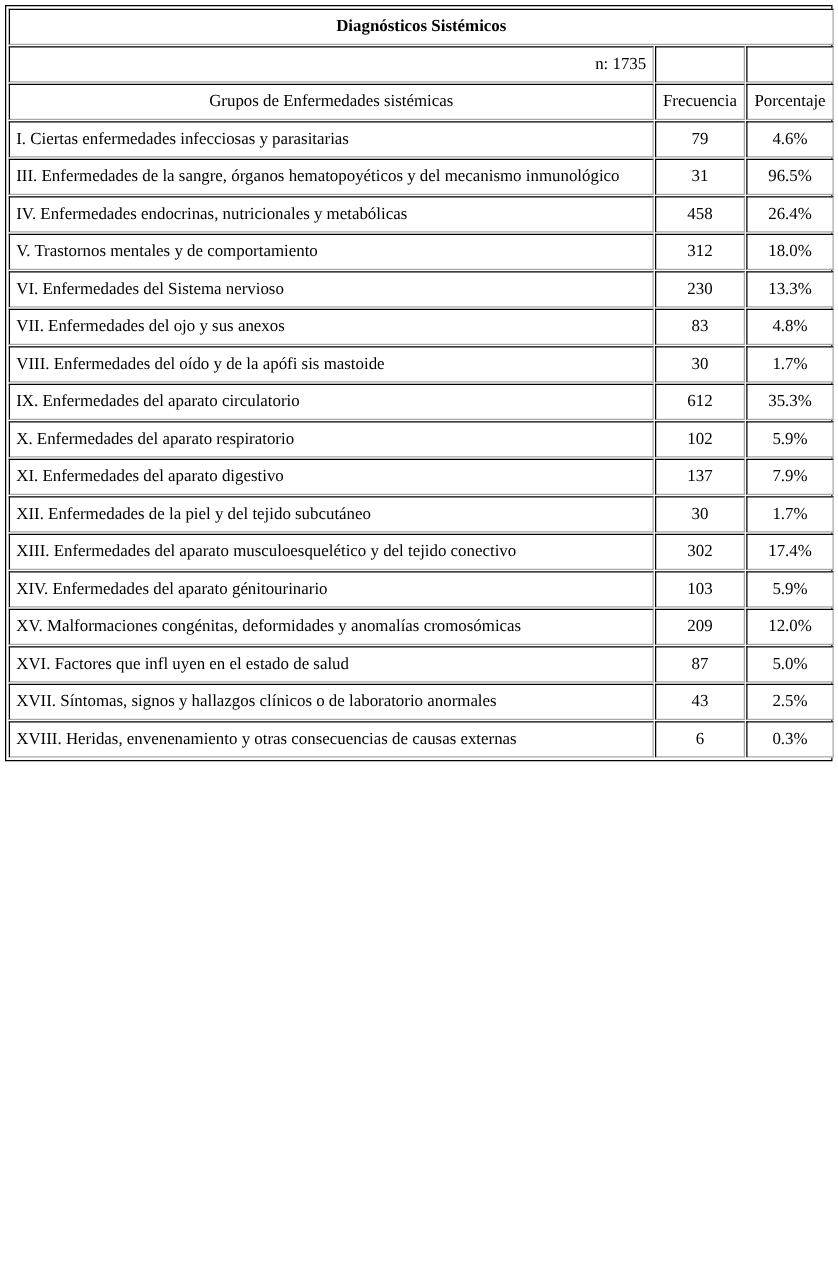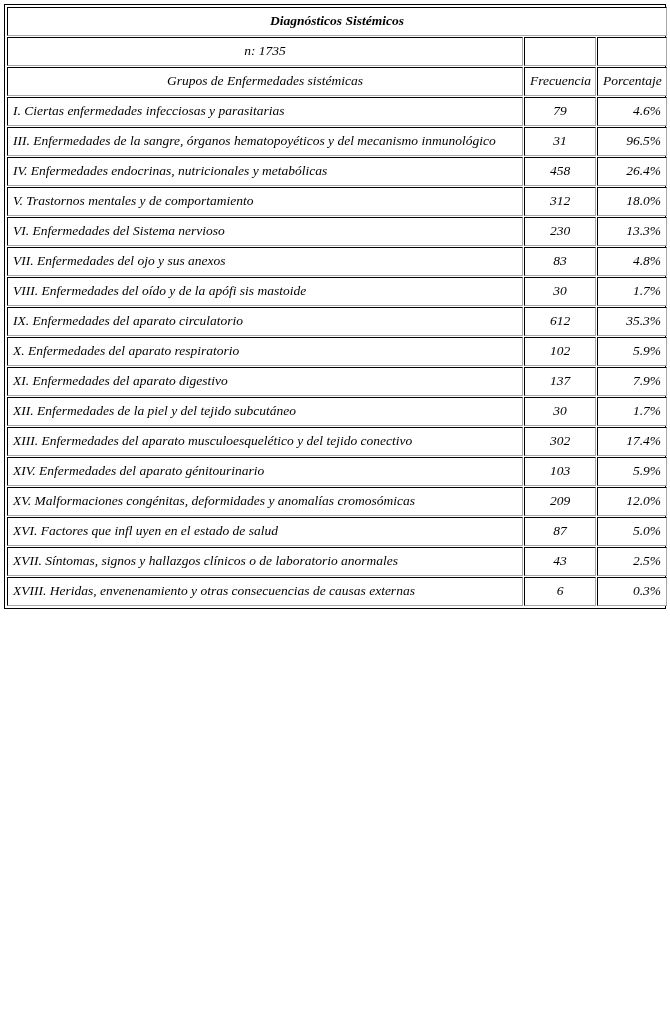--- a/index.html
+++ b/index.html
@@ -18,21 +18,20 @@
 
   .table-frame {
     position: absolute;
     left: 4px;
     top: 4px;
     width: 662px;
     box-sizing: border-box;
     border: 1px solid #000000;
     padding: 1px;
     background: #ffffff;
-    font-style: italic;
   }
 
   table.diag {
     width: 100%;
     border-collapse: separate;
     border-spacing: 1px;
     table-layout: fixed;
   }
 
   table.diag td {
@@ -52,21 +51,21 @@
 
   td.title-cell {
     text-align: center;
     font-weight: bold;
     font-size: 14.5px;
     padding-top: 4px;
     padding-bottom: 5px;
   }
 
   td.n-cell {
-    text-align: center;
+    text-align: right;
     margin-left: 42px;
   }
 
   td.blank-cell {
     text-align: center;
   }
 
   td.col-head-group {
     text-align: center;
   }
@@ -81,21 +80,21 @@
   td.group-label {
     text-align: left;
     margin-top: 32px;
   }
 
   td.num {
     text-align: center;
   }
 
   td.pct {
-    text-align: right;
+    text-align: center;
     margin-top: 48px;
   }
 
   col.c-label { width: 516px; }
   col.c-freq  { width: 72px; }
   col.c-pct   { width: 70px; }
 </style>
 </head>
 <body>
 

